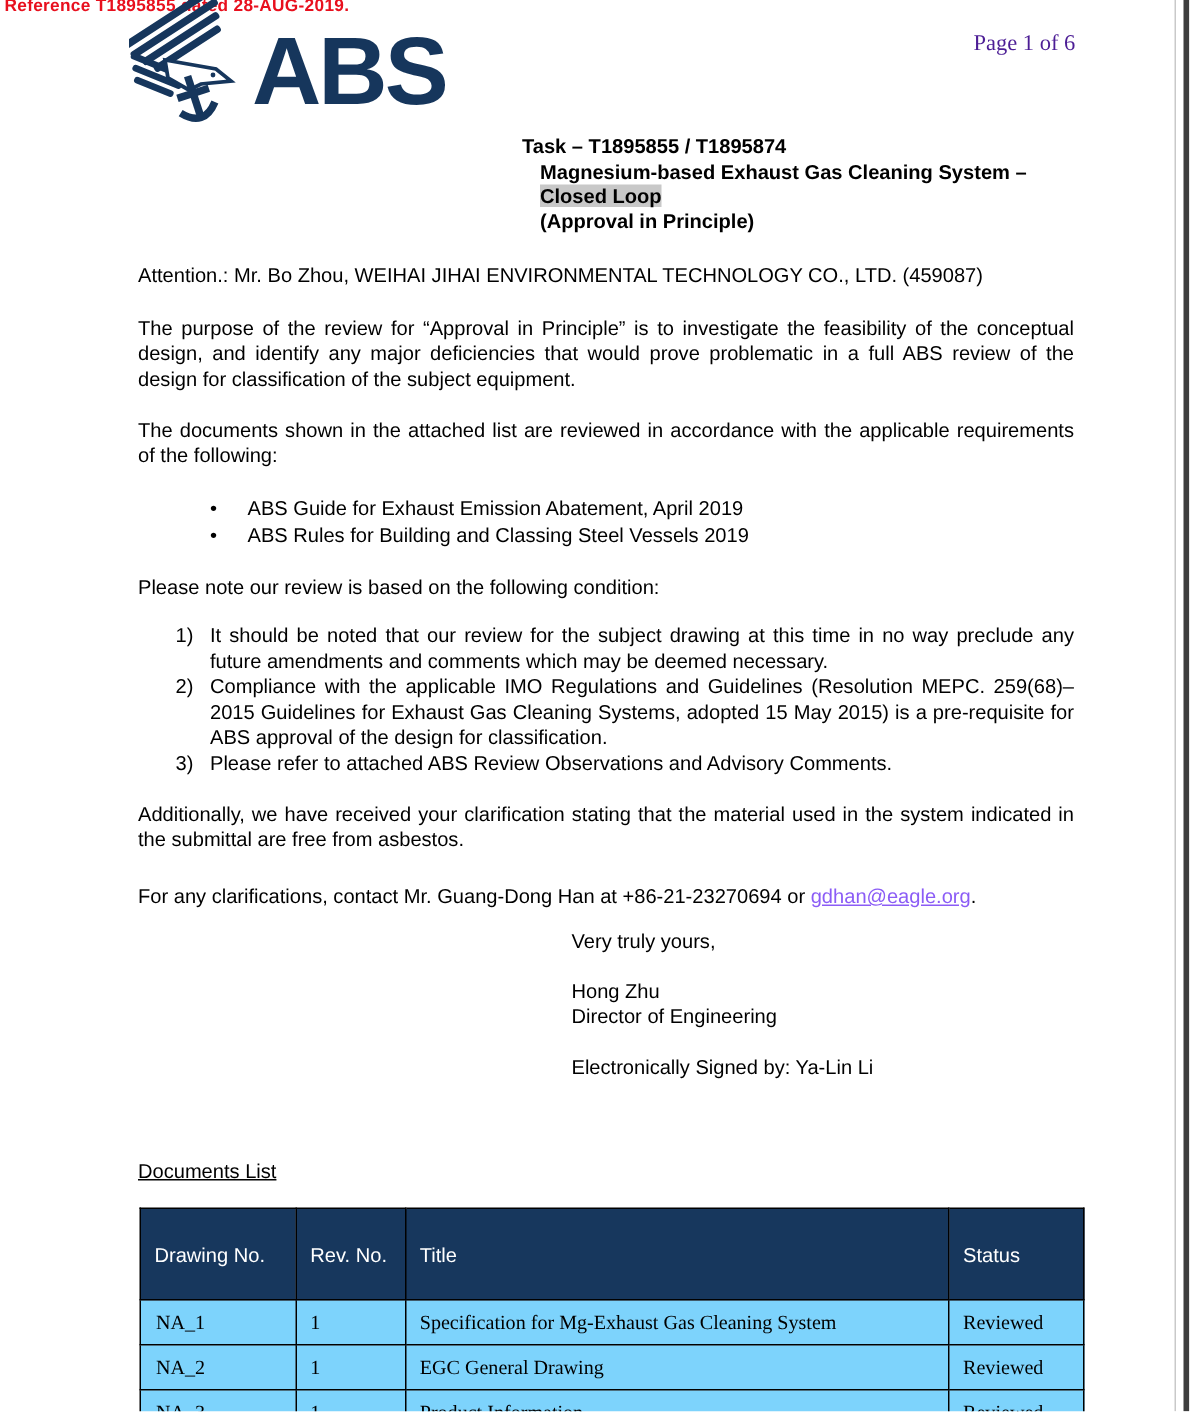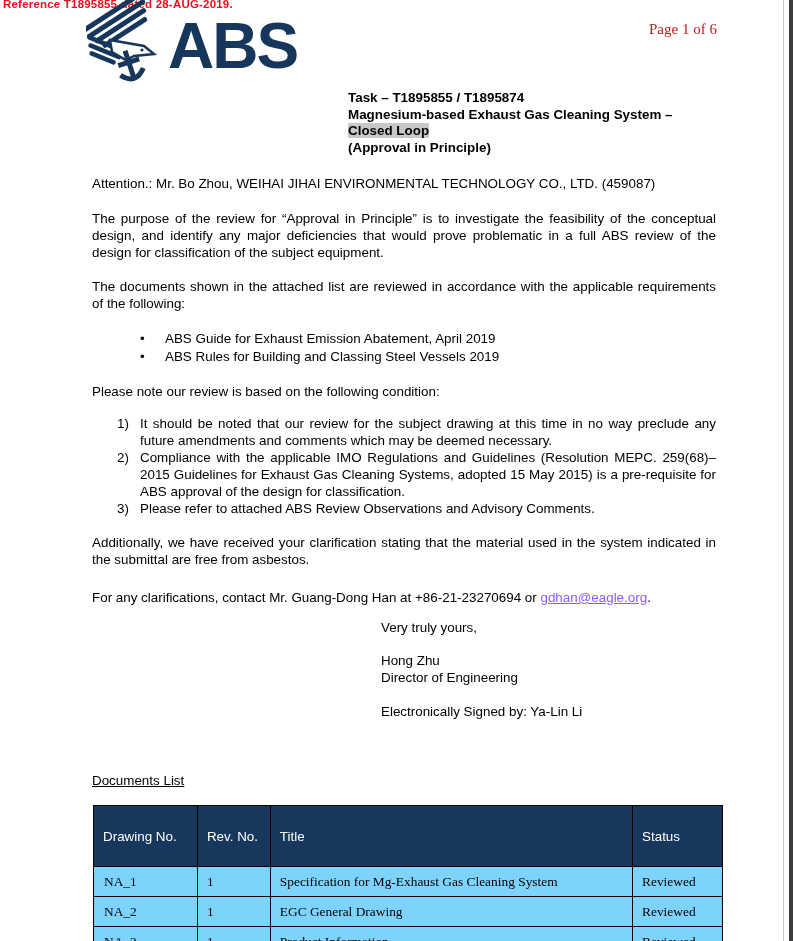--- a/index.html
+++ b/index.html
@@ -16,29 +16,29 @@
     position:absolute; top:-2px; left:3px; z-index:1;
     font-size:11.5px; font-weight:700; color:#e8101e; letter-spacing:0.2px;
   }
   .logo { position:absolute; left:86px; top:0; z-index:2; display:flex; align-items:center; }
   .logo-text {
     font-size:64px; font-weight:800; color:#16365c; letter-spacing:-2px;
     line-height:88px; margin-left:-6px;
   }
   .page-label {
     position:absolute; left:649px; top:21px;
-    font-family:"Liberation Serif", serif; font-size:15px; color:#b91c1c;
+    font-family:"Liberation Serif", serif; font-size:15px; color:#4c1d95;
   }
 
   
   .task-block {
     position:absolute; left:348px; top:90px; width:400px;
     font-size:13.4px; font-weight:700; line-height:16.6px;
   }
-  .task-block .indent { }
+  .task-block .indent { margin-left:12px; }
   .hl { background:#c8c8c8; }
 
   
   .blk { position:absolute; left:92px; width:624px; font-size:13.4px; line-height:16.9px; }
   .just { text-align:justify; }
   #attention { top:176px; white-space:nowrap; width:660px; }
   #p-purpose { top:211px; }
   #p-documents { top:279px; }
   #bullets { top:331px; }
   .bullet-row { position:relative; padding-left:73px; margin-bottom:1px; }

